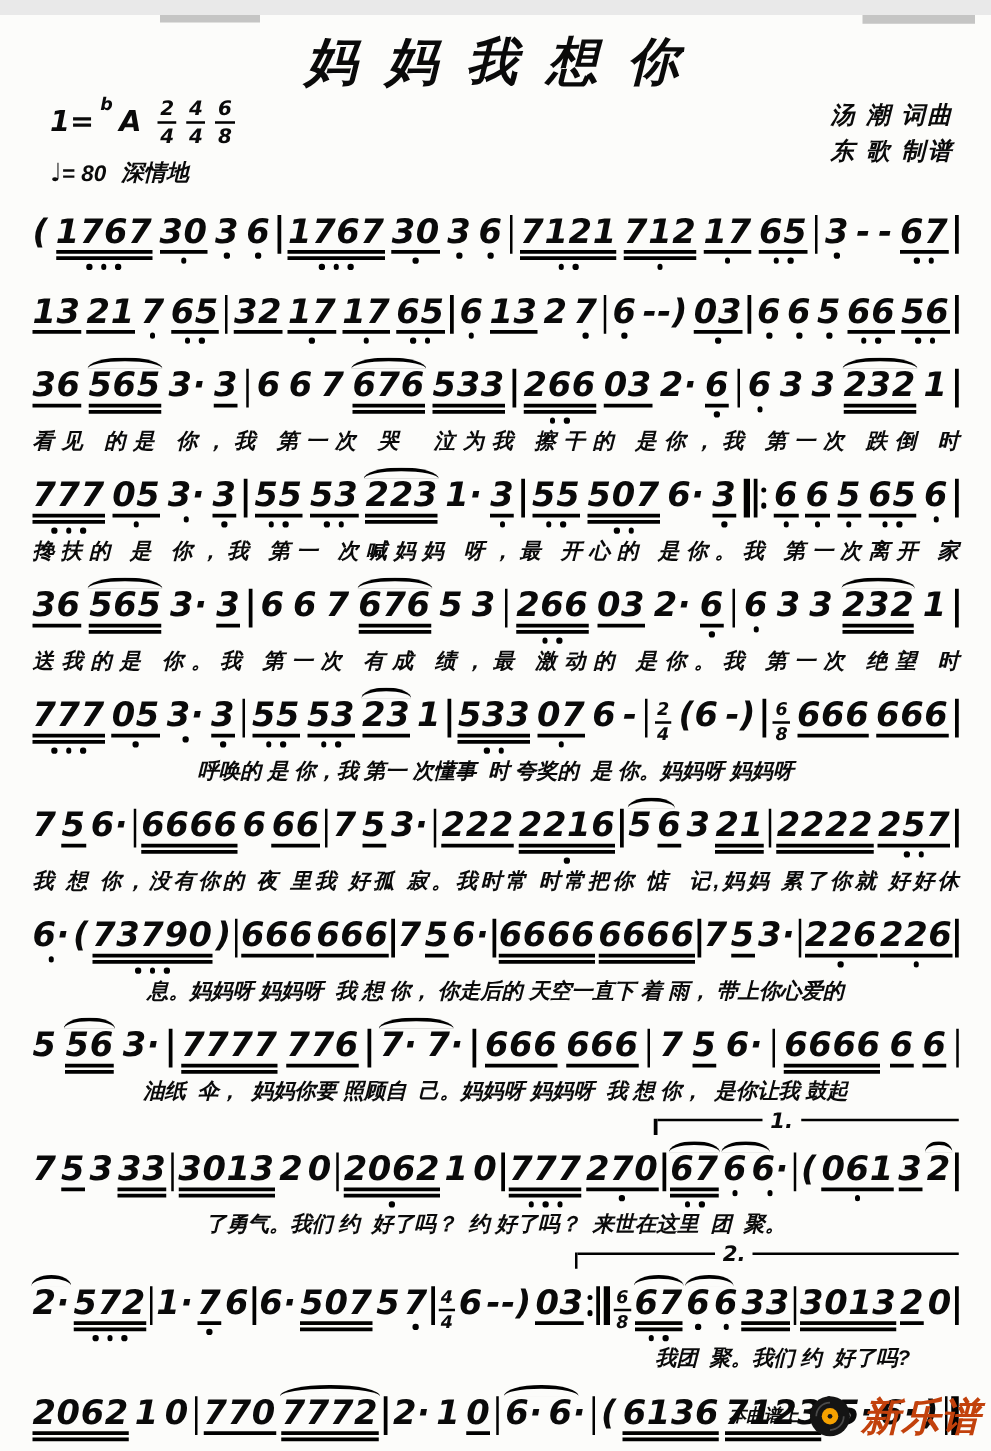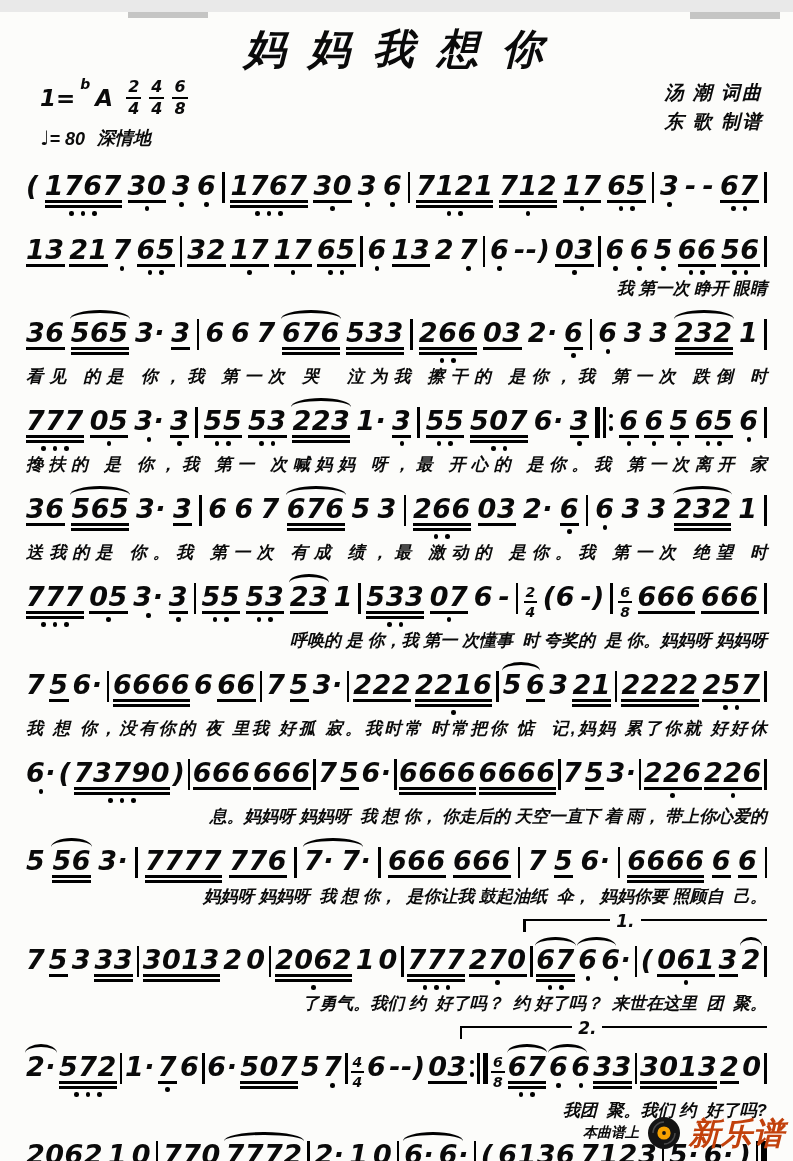--- a/index.html
+++ b/index.html
@@ -34,21 +34,21 @@
   .arc{position:absolute;top:-9px;left:-1px;right:-1px;height:9px;border-top:3px solid #000;
        border-radius:50% 50% 0 0/100% 100% 0 0;}
   .arc.wide{right:-95%;z-index:1;}
   .bar{display:flex;gap:3px;align-items:center;height:30px;}
   .bar .bl{width:2.5px;height:31px;background:#000;}
   .bar .bl.thick{width:5.5px;}
   .bdots{display:flex;flex-direction:column;justify-content:center;gap:8px;height:30px;}
   .tsig{display:flex;flex-direction:column;align-items:center;font-size:14px;font-weight:bold;line-height:1;margin-top:1px;font-family:"DejaVu Sans",sans-serif;}
   .tsig .tt{border-bottom:2px solid #000;padding:1px 2px 2px;}
   .tsig .tb{padding-top:2px;}
-  .lyr{display:flex;justify-content:flex-end;font-size:17px;font-weight:600;margin-top:3px;line-height:21px;}
+  .lyr{display:flex;justify-content:center;font-size:17px;font-weight:600;margin-top:3px;line-height:21px;}
   .lyr .seg{white-space:pre-wrap;}
   .lyr .seg.spread{flex:1;text-align:justify;text-align-last:justify;}
   .lyr.right-only{justify-content:flex-end;}
   .volta{position:absolute;top:-18px;right:26px;display:flex;align-items:flex-start;height:16px;}
   .volta .vtick{width:2.5px;height:13px;background:#000;}
   .volta .vseg{border-top:2.5px solid #000;height:0;margin-top:0;}
   .volta .vseg.a{flex:.8;}
   .volta .vseg.b{flex:1.2;}
   .volta .vlabel{font-weight:bold;font-size:17px;line-height:1;margin:-6px 6px 0;font-family:"DejaVu Sans",sans-serif;}
   .footer{position:absolute;right:8px;bottom:23px;display:flex;align-items:center;gap:8px;}
@@ -330,23 +330,20 @@
             <span class="num u1">56</span>
             <span class="dots">
               <i></i>
               <i></i>
             </span>
           </span>
           <span class="bar">
             <i class="bl"></i>
           </span>
         </div>
-        <div class="lyr right-only">
-          <span class="seg">我 第一次 睁开 眼睛</span>
-        </div>
       </div>
       <div class="mline">
         <div class="notes">
           <span class="tok">
             <span class="num u1">36</span>
           </span>
           <span class="tok">
             <span class="arc"></span>
             <span class="num u2">565</span>
           </span>
@@ -990,22 +987,22 @@
             <span class="num u1">6</span>
           </span>
           <span class="tok">
             <span class="num u1">6</span>
           </span>
           <span class="bar">
             <i class="bl"></i>
           </span>
         </div>
         <div class="lyr">
+          <span class="seg">油纸  伞，  妈妈你要 照顾自  己。</span>
           <span class="seg">妈妈呀 妈妈呀  我 想 你，  是你让我 鼓起</span>
-          <span class="seg">油纸  伞，  妈妈你要 照顾自  己。</span>
         </div>
       </div>
       <div class="mline has-volta">
         <div class="volta" style="left: 66%;">
           <span class="vtick"></span>
           <span class="vseg a"></span>
           <span class="vlabel">1.</span>
           <span class="vseg b"></span>
         </div>
         <div class="notes">

